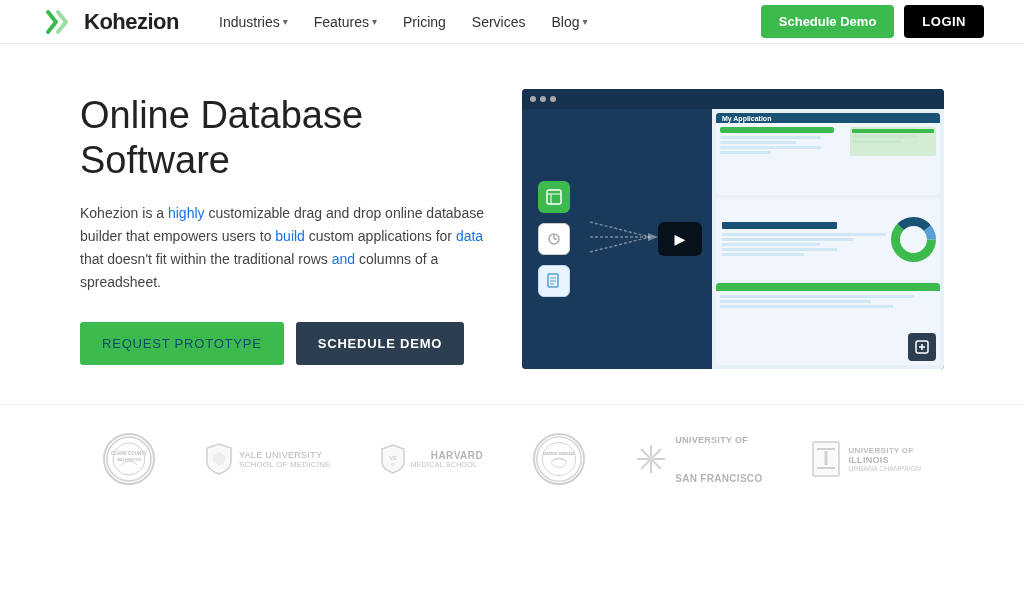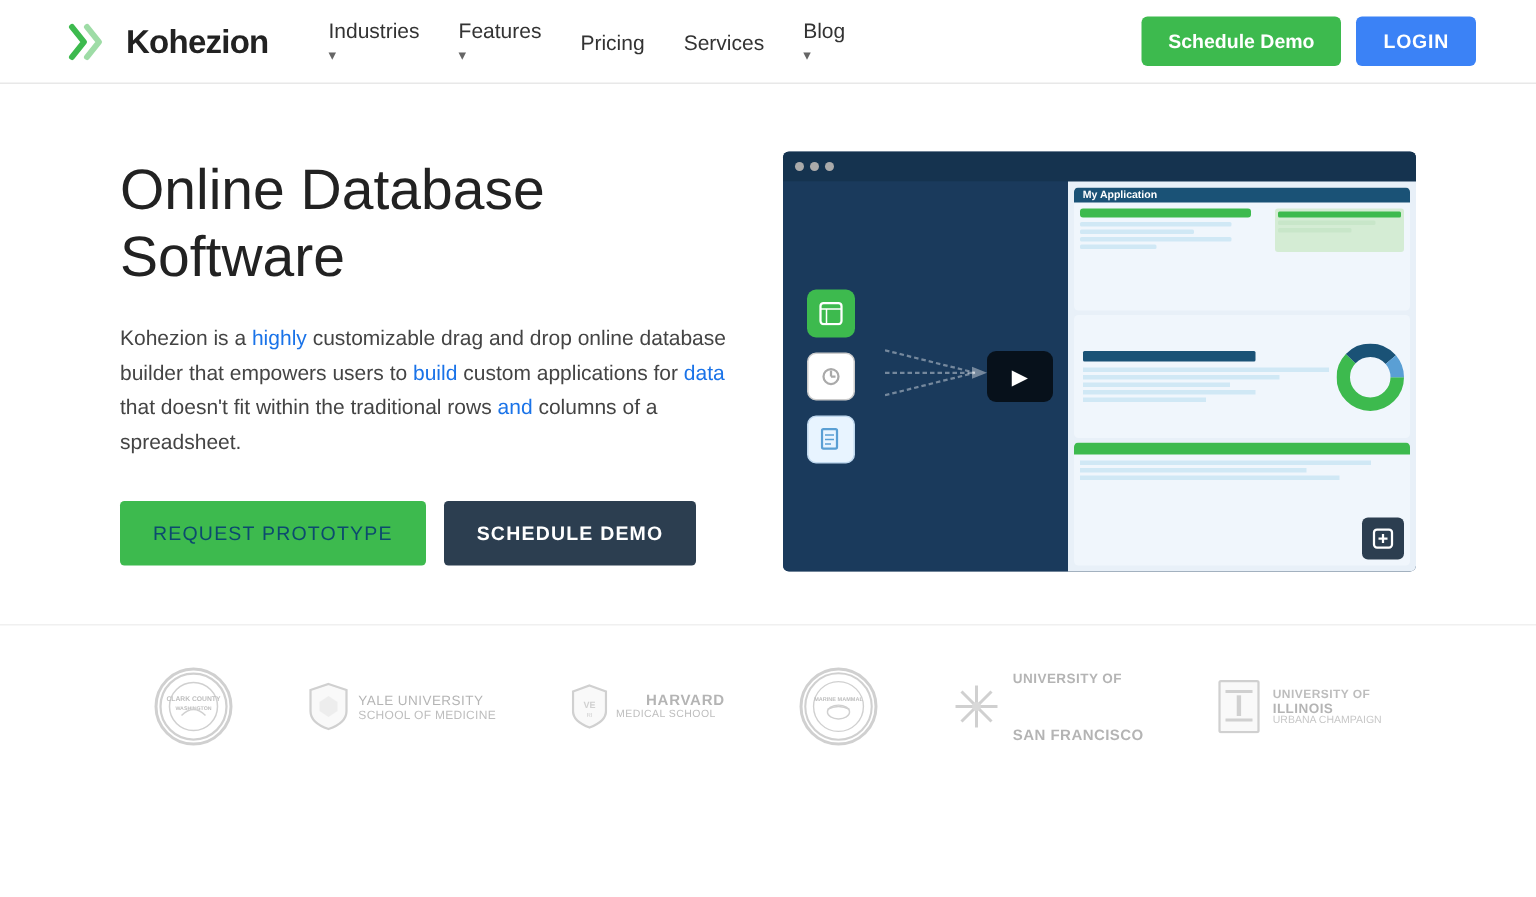--- a/index.html
+++ b/index.html
@@ -3,21 +3,21 @@
   <meta charset="utf-8">
   <style>
     * { margin: 0; padding: 0; box-sizing: border-box; }
     body { font-family: 'Segoe UI', Arial, sans-serif; background: #fff; width: 1024px; height: 598px; overflow: hidden; }
 
     
     .navbar {
       display: flex;
       align-items: center;
       padding: 0 40px;
-      height: 56px;
+      height: 44px;
       border-bottom: 1px solid #e8e8e8;
       background: #fff;
     }
     .logo-area {
       display: flex;
       align-items: center;
       margin-right: 30px;
     }
     .logo-icon {
       width: 36px;
@@ -31,28 +31,28 @@
       letter-spacing: -0.5px;
     }
     .nav-links {
       display: flex;
       align-items: center;
       gap: 6px;
       flex: 1;
     }
     .nav-item {
       display: flex;
+      align-items: center;
       gap: 3px;
       padding: 6px 10px;
       font-size: 14px;
       color: #333;
       cursor: pointer;
       border-radius: 4px;
       white-space: nowrap;
-      flex-direction: column;
     }
     .nav-item .chevron {
       font-size: 10px;
       color: #666;
     }
     .nav-right {
       display: flex;
       align-items: center;
       gap: 10px;
     }
@@ -60,21 +60,21 @@
       background: #3dba4e;
       color: #fff;
       border: none;
       padding: 9px 18px;
       border-radius: 4px;
       font-size: 13px;
       font-weight: 600;
       cursor: pointer;
     }
     .btn-login {
-      background: #3b82f6;
+      background: #000000;
       color: #fff;
       border: none;
       padding: 9px 18px;
       border-radius: 4px;
       font-size: 13px;
       font-weight: 700;
       cursor: pointer;
       letter-spacing: 0.5px;
     }
 

